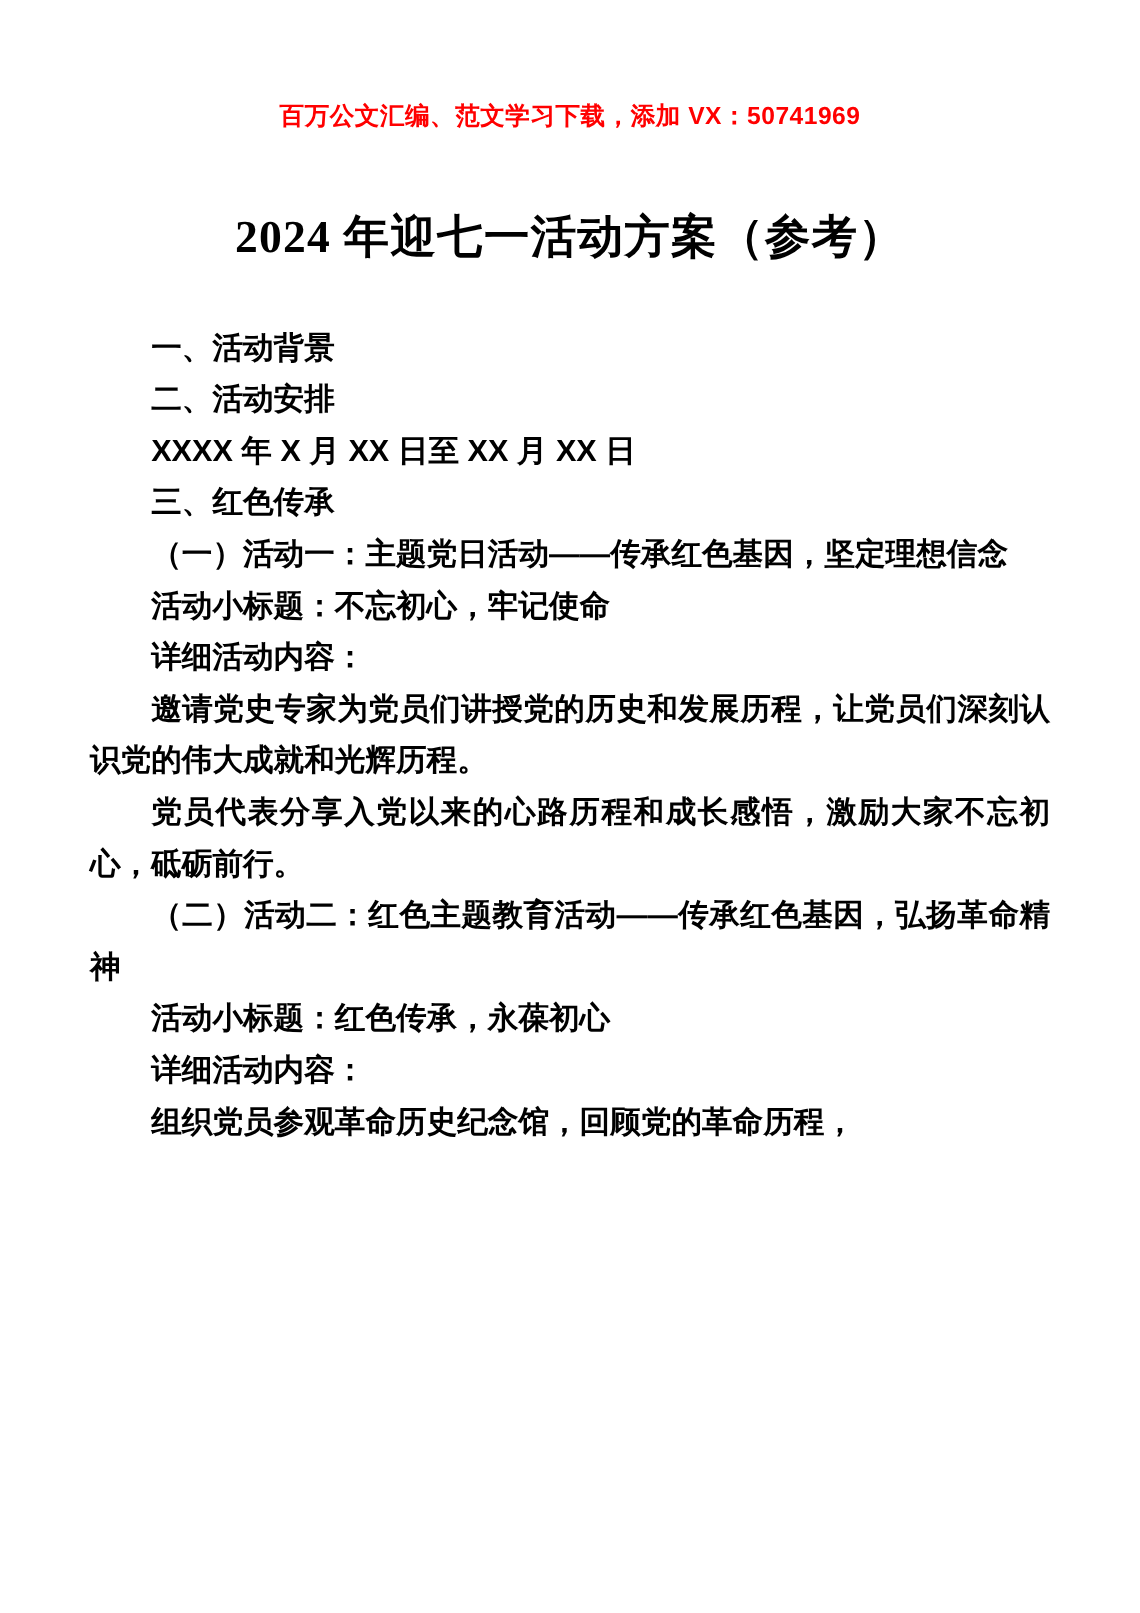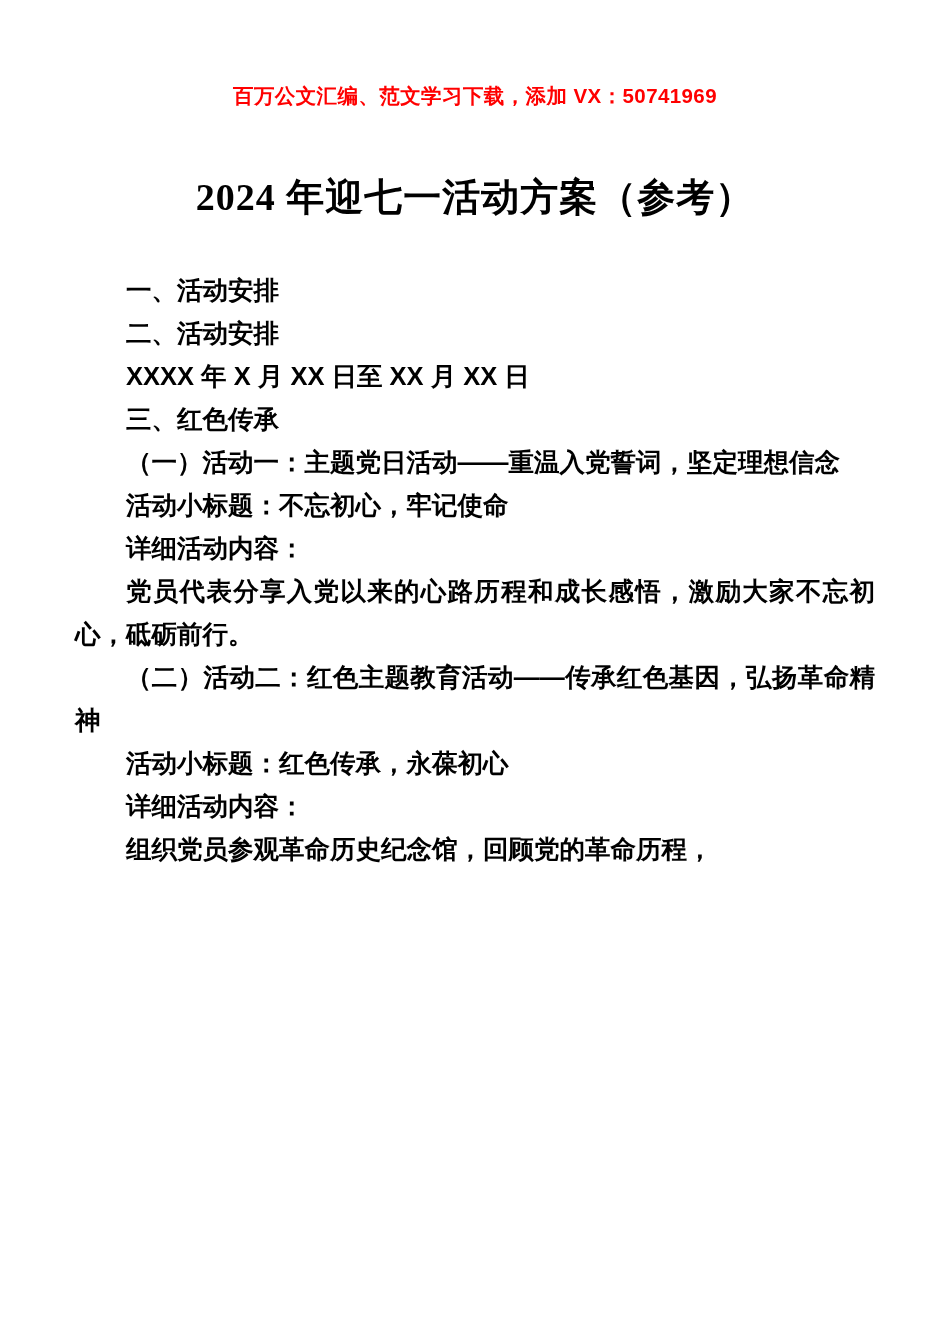--- a/index.html
+++ b/index.html
@@ -55,27 +55,28 @@
 </head>
 <body>
 
 <div class="page">
 
   <div class="watermark">百万公文汇编、范文学习下载，添加 VX：50741969</div>
 
   <div class="doc-title">2024 年迎七一活动方案（参考）</div>
 
   <div class="body-text">
-    <p>一、活动安排</p>
+    <p>一、活动背景</p>
     <p>二、活动安排</p>
     <p>XXXX 年 X 月 XX 日至 XX 月 XX 日</p>
     <p>三、红色传承</p>
-    <p>（一）活动一：主题党日活动——重温入党誓词，坚定理想信念</p>
+    <p>（一）活动一：主题党日活动——传承红色基因，坚定理想信念</p>
     <p>活动小标题：不忘初心，牢记使命</p>
     <p>详细活动内容：</p>
+    <p>邀请党史专家为党员们讲授党的历史和发展历程，让党员们深刻认识党的伟大成就和光辉历程。</p>
     <p>党员代表分享入党以来的心路历程和成长感悟，激励大家不忘初心，砥砺前行。</p>
     <p>（二）活动二：红色主题教育活动——传承红色基因，弘扬革命精神</p>
     <p>活动小标题：红色传承，永葆初心</p>
     <p>详细活动内容：</p>
     <p>组织党员参观革命历史纪念馆，回顾党的革命历程，</p>
   </div>
 
 </div>
 
 </body></html>

